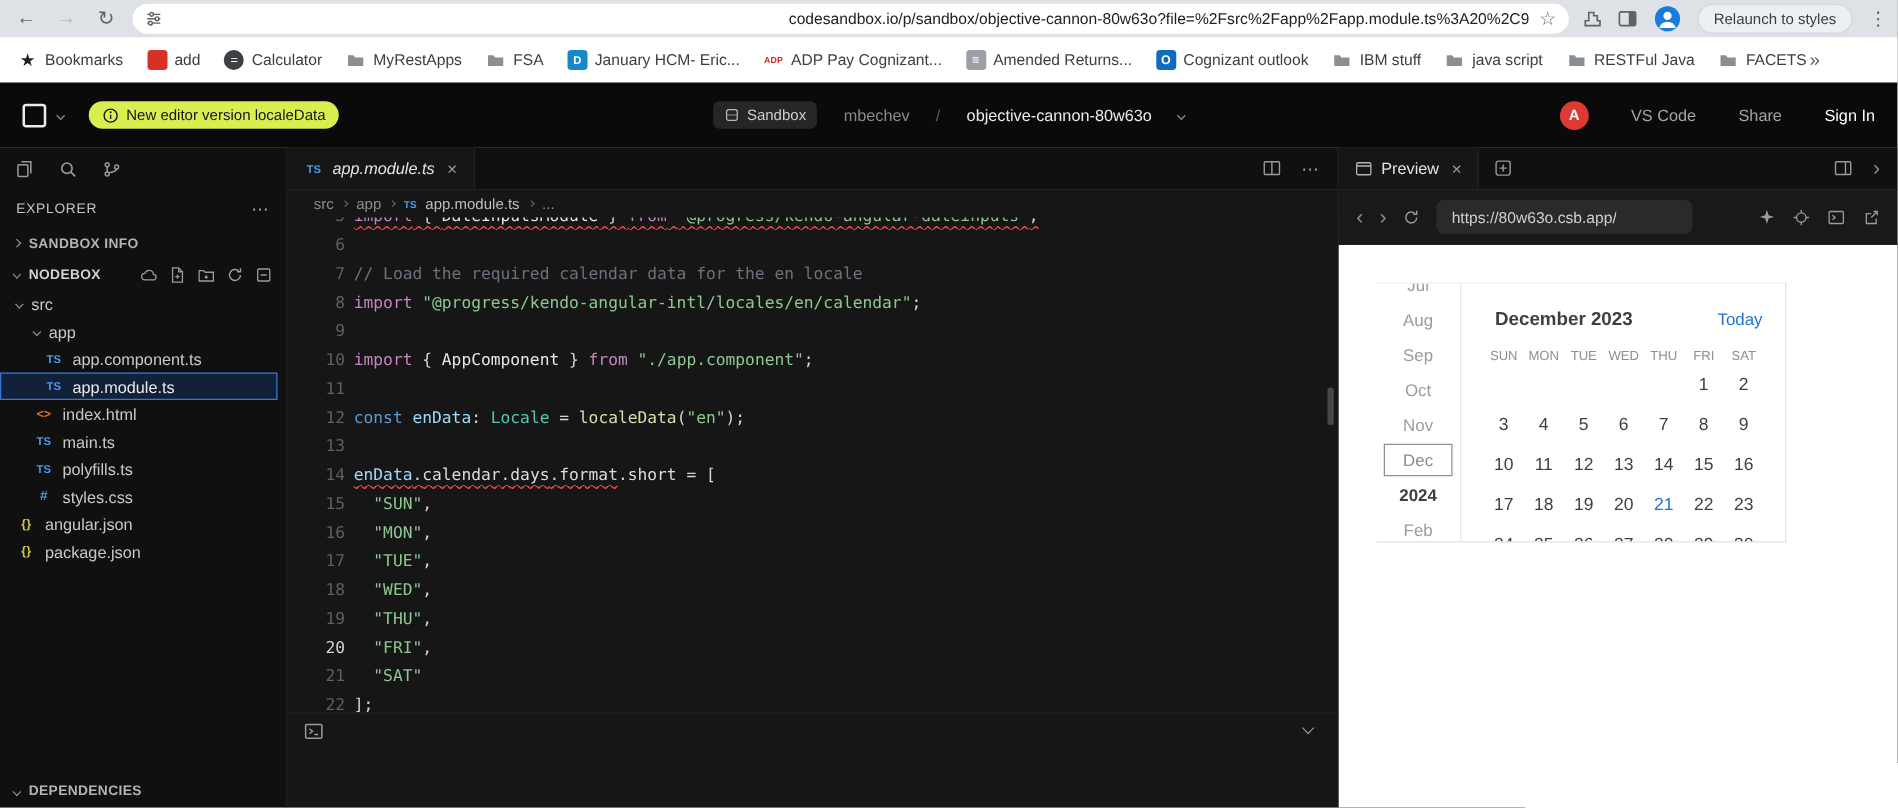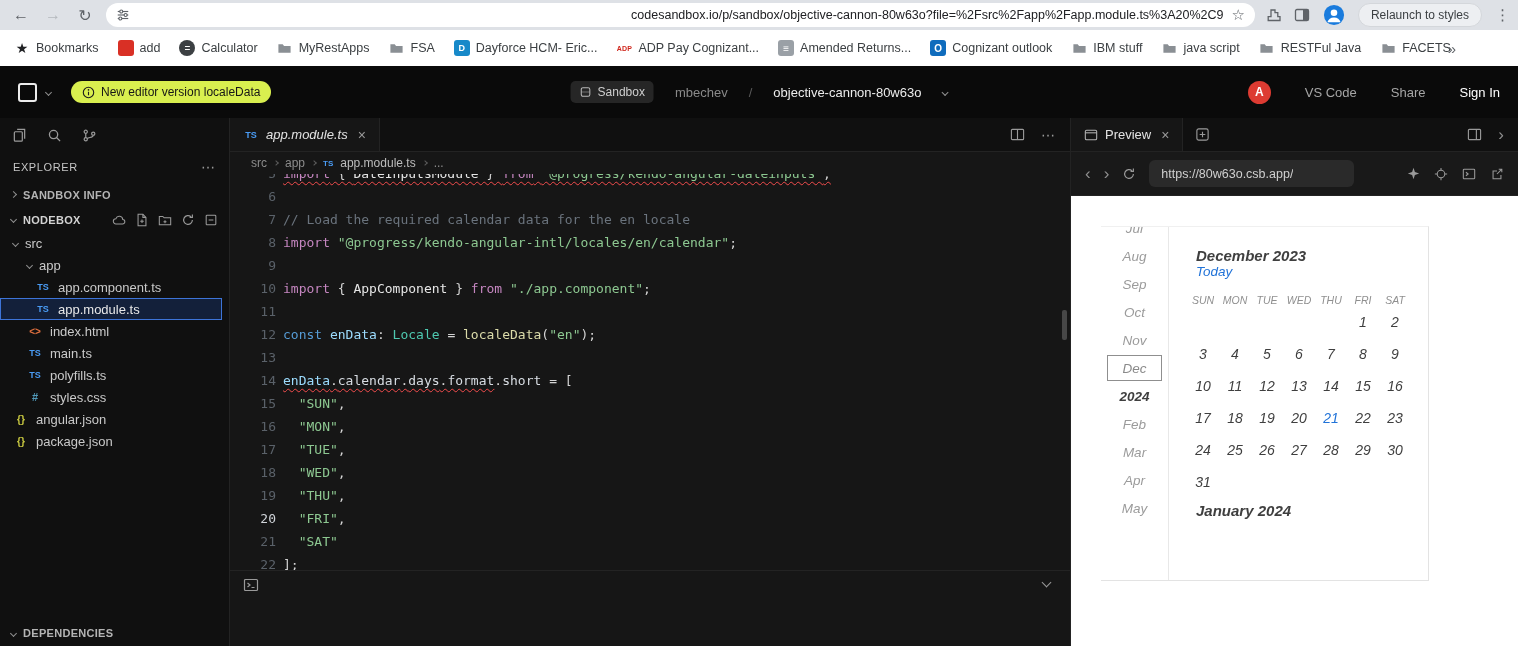--- a/index.html
+++ b/index.html
@@ -108,27 +108,27 @@
   
   .preview-col { flex:1; display:flex; flex-direction:column; border-left:1px solid #232323; min-width:0; }
   .pnav { height:44px; flex:0 0 44px; background:#191919; border-bottom:1px solid #232323; display:flex; align-items:center; gap:13px; padding:0 14px; }
   .pnav-arrow { font-size:17px; color:#8f8f8f; line-height:1; }
   .url-pill { width:205px; height:27px; background:#2a2a2a; border-radius:6px; display:flex; align-items:center; padding:0 12px; }
   .url-pill span { font-size:12.5px; color:#cfcfcf; white-space:nowrap; overflow:hidden; }
   .pnav-actions { margin-left:auto; display:flex; align-items:center; gap:14px; }
   .pcontent { flex:1; background:#ffffff; position:relative; overflow:hidden; }
 
   
-  .cal-widget { position:absolute; left:30px; top:30px; width:328px; height:355px; display:flex; overflow:hidden; border-top:1px solid #f0f0f0; border-right:1px solid #e3e3e3; border-bottom:1px solid #e3e3e3; background:#fff;font-style:italic; }
+  .cal-widget { position:absolute; left:30px; top:30px; width:328px; height:208px; display:flex; overflow:hidden; border-top:1px solid #f0f0f0; border-right:1px solid #e3e3e3; border-bottom:1px solid #e3e3e3; background:#fff; }
   .monthlist { width:68px; flex:0 0 68px; border-right:1px solid #e8e8e8; display:flex; flex-direction:column; margin-top:-13px; overflow:hidden; }
   .mitem { height:28px; flex:0 0 28px; display:flex; align-items:center; justify-content:center; font-size:13.5px; color:#9b9b9b; }
   .mitem.msel { border:1px solid #8f8f8f; height:26px; flex-basis:26px; margin:1px 6px; color:#8a8a8a; }
   .mitem.mbold { color:#3f3f3f; font-weight:700; }
   .calmain { flex:1; padding:10px 16px 0 18px; }
-  .cal-head { display:flex; align-items:baseline; justify-content:space-between; margin-top:10px; padding:0 2px 0 9px;flex-direction:column; }
+  .cal-head { display:flex; align-items:baseline; justify-content:space-between; margin-top:10px; padding:0 2px 0 9px; }
   .cal-title { font-size:15px; font-weight:700; color:#3f3f3f; }
   .cal-today { font-size:13.5px; color:#2173d8; }
   .weekday-row { display:flex; margin-top:15px; }
   .wd { width:32px; text-align:center; font-size:10.5px; color:#8f8f8f; }
   .dgrid { margin-top:0px; }
   .drow { display:flex; }
   .dcell { width:32px; height:32px; display:flex; align-items:center; justify-content:center; font-size:14px; color:#3f3f3f; }
   .dcell.dsel { color:#2173d8; }
   .next-title { margin-top:4px; padding-left:9px; font-size:15px; font-weight:700; color:#3f3f3f; }
 
@@ -206,21 +206,21 @@
         <div class="bm-item">
           <span class="fav">
             <svg viewBox="0 0 16 16" width="15" height="15">
               <path fill="#8a8f94" d="M1.5 3.5h4.6l1.4 1.8h7v7.2h-13z"></path>
             </svg>
           </span>
           <span class="bm-label">FSA</span>
         </div>
         <div class="bm-item">
           <span class="fav fav-day">D</span>
-          <span class="bm-label">Dayforce HCM- Eric...</span>
+          <span class="bm-label">January HCM- Eric...</span>
         </div>
         <div class="bm-item">
           <span class="fav fav-adp">ADP</span>
           <span class="bm-label">ADP Pay Cognizant...</span>
         </div>
         <div class="bm-item">
           <span class="fav fav-doc">≡</span>
           <span class="bm-label">Amended Returns...</span>
         </div>
         <div class="bm-item">

